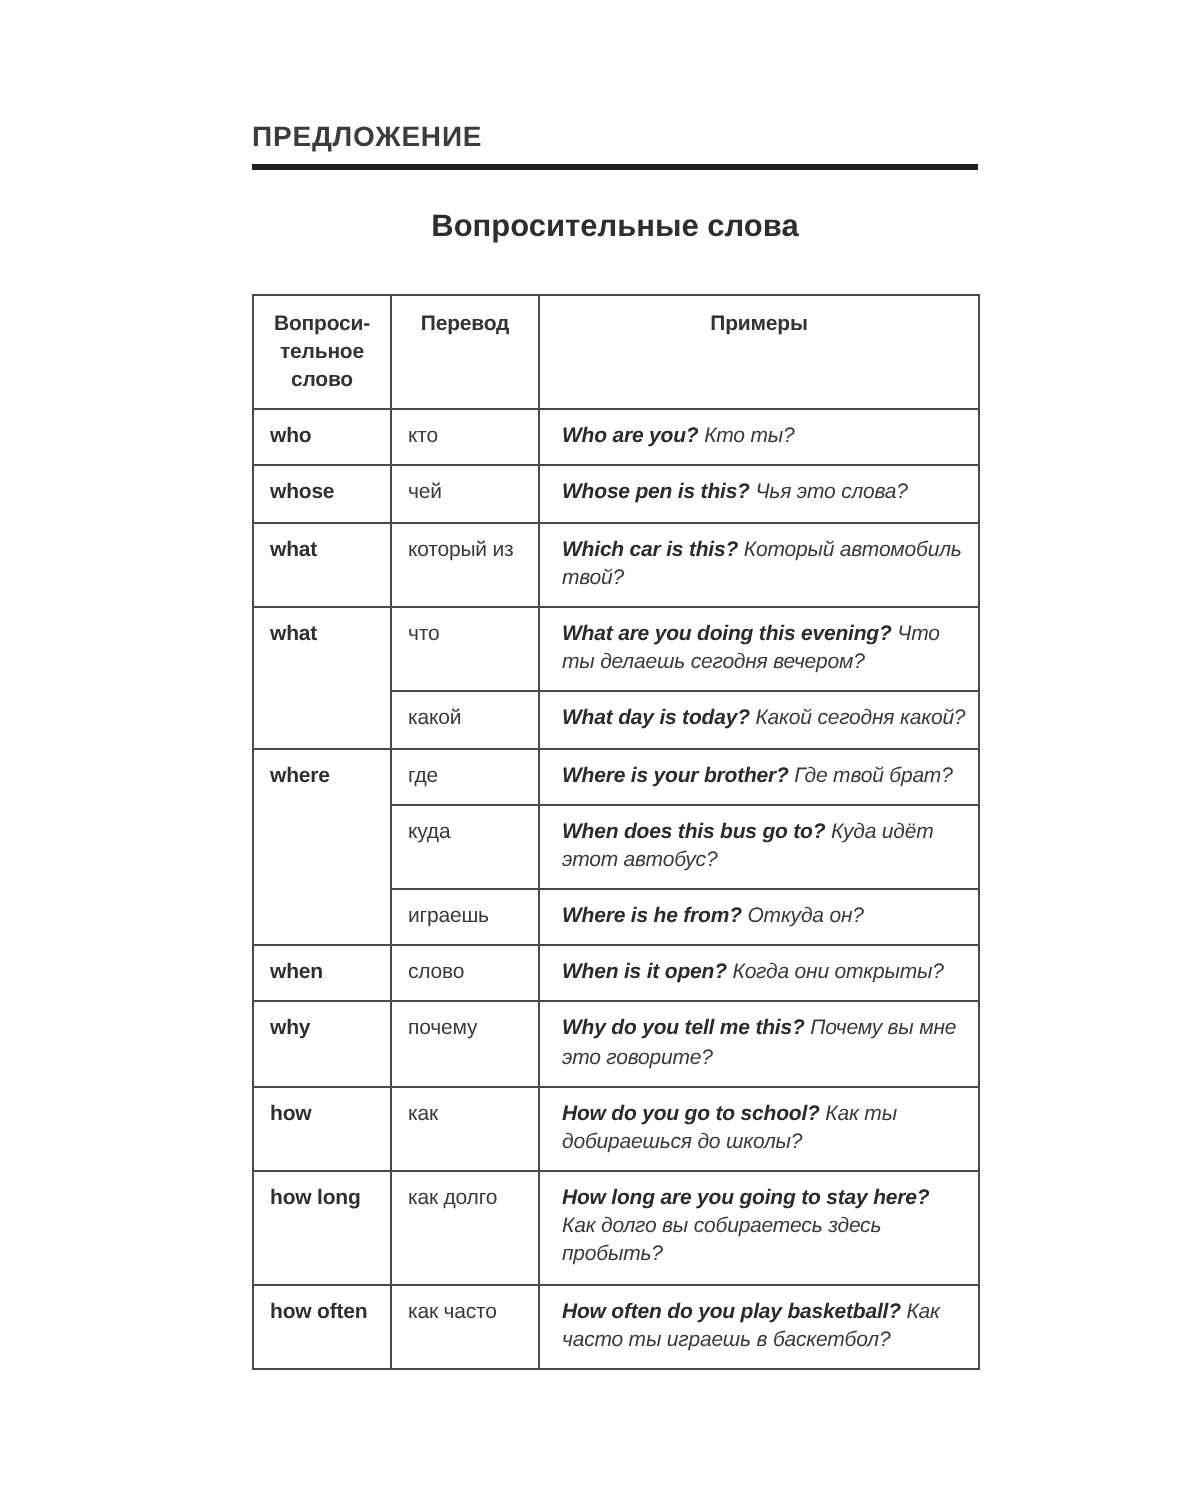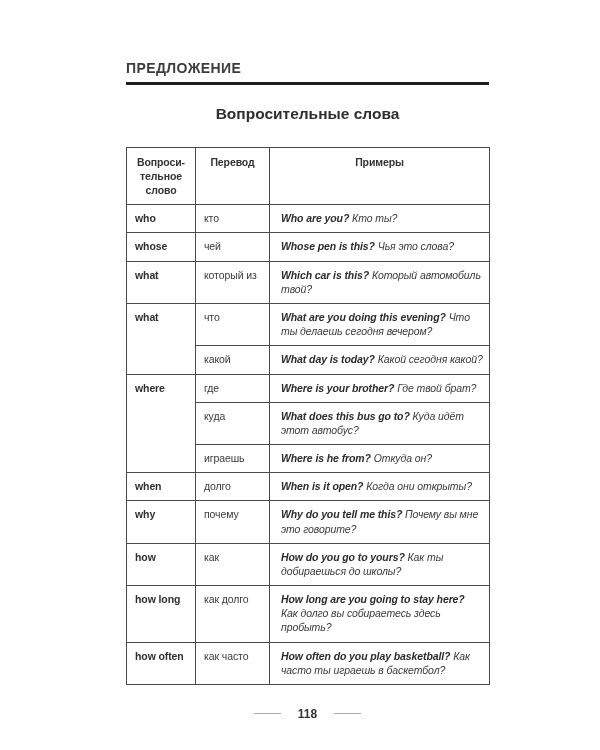--- a/index.html
+++ b/index.html
@@ -143,54 +143,49 @@
           <td class="c-tr">какой</td>
           <td class="c-ex"><span class="en">What day is today?</span> <span class="ru">Какой сегодня какой?</span></td>
         </tr>
         <tr>
           <td class="c-word" rowspan="3">where</td>
           <td class="c-tr">где</td>
           <td class="c-ex"><span class="en">Where is your brother?</span> <span class="ru">Где твой брат?</span></td>
         </tr>
         <tr>
           <td class="c-tr">куда</td>
-          <td class="c-ex"><span class="en">What does this bus go to?</span> <span class="ru">Куда идёт этот автобус?</span></td>
+          <td class="c-ex"><span class="en">When does this bus go to?</span> <span class="ru">Куда идёт этот автобус?</span></td>
         </tr>
         <tr>
           <td class="c-tr">играешь</td>
           <td class="c-ex"><span class="en">Where is he from?</span> <span class="ru">Откуда он?</span></td>
         </tr>
         <tr>
           <td class="c-word">when</td>
-          <td class="c-tr">долго</td>
+          <td class="c-tr">слово</td>
           <td class="c-ex"><span class="en">When is it open?</span> <span class="ru">Когда они открыты?</span></td>
         </tr>
         <tr>
           <td class="c-word">why</td>
           <td class="c-tr">почему</td>
           <td class="c-ex"><span class="en">Why do you tell me this?</span> <span class="ru">Почему вы мне это говорите?</span></td>
         </tr>
         <tr>
           <td class="c-word">how</td>
           <td class="c-tr">как</td>
-          <td class="c-ex"><span class="en">How do you go to yours?</span> <span class="ru">Как ты добираешься до школы?</span></td>
+          <td class="c-ex"><span class="en">How do you go to school?</span> <span class="ru">Как ты добираешься до школы?</span></td>
         </tr>
         <tr>
           <td class="c-word">how long</td>
           <td class="c-tr">как долго</td>
           <td class="c-ex"><span class="en">How long are you going to stay here?</span> <span class="ru">Как долго вы собираетесь здесь пробыть?</span></td>
         </tr>
         <tr>
           <td class="c-word">how often</td>
           <td class="c-tr">как часто</td>
           <td class="c-ex"><span class="en">How often do you play basketball?</span> <span class="ru">Как часто ты играешь в баскетбол?</span></td>
         </tr>
       </tbody>
     </table>
 
-    <div class="page-footer">
-      <span class="dash"></span>
-      <span class="page-number">118</span>
-      <span class="dash"></span>
-    </div>
 
   </div>
 </div>
 
 </body></html>

